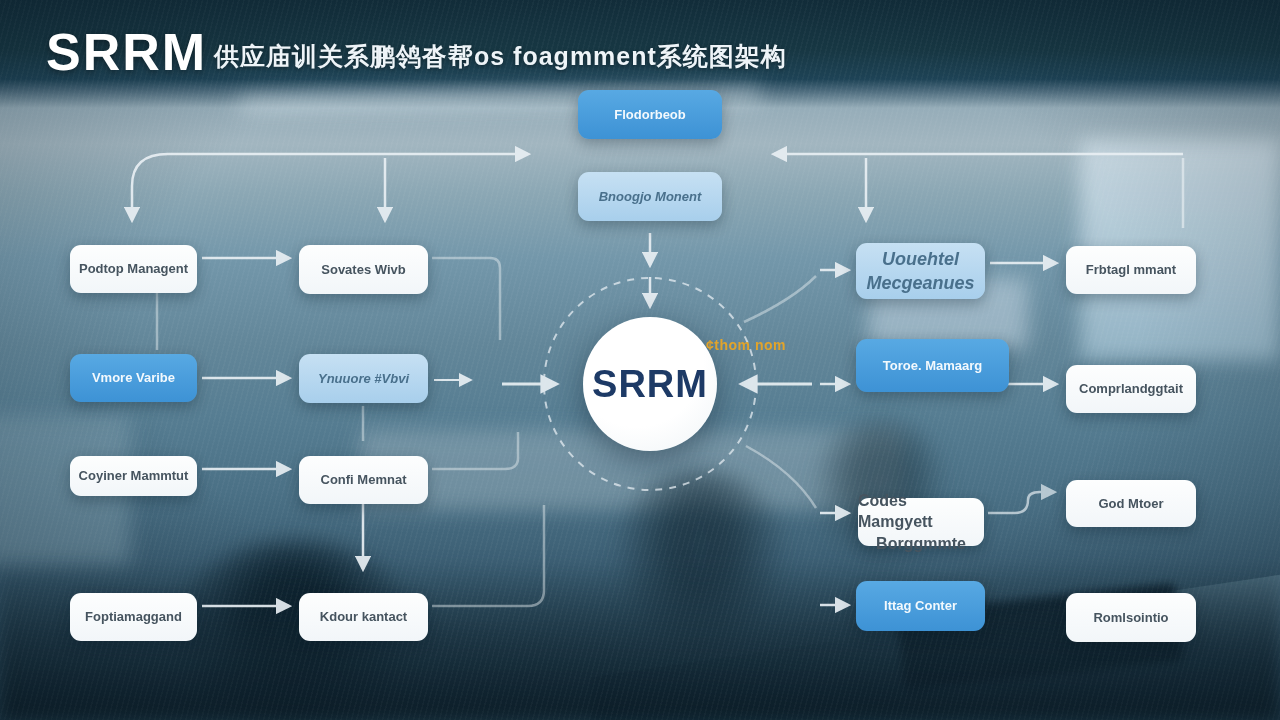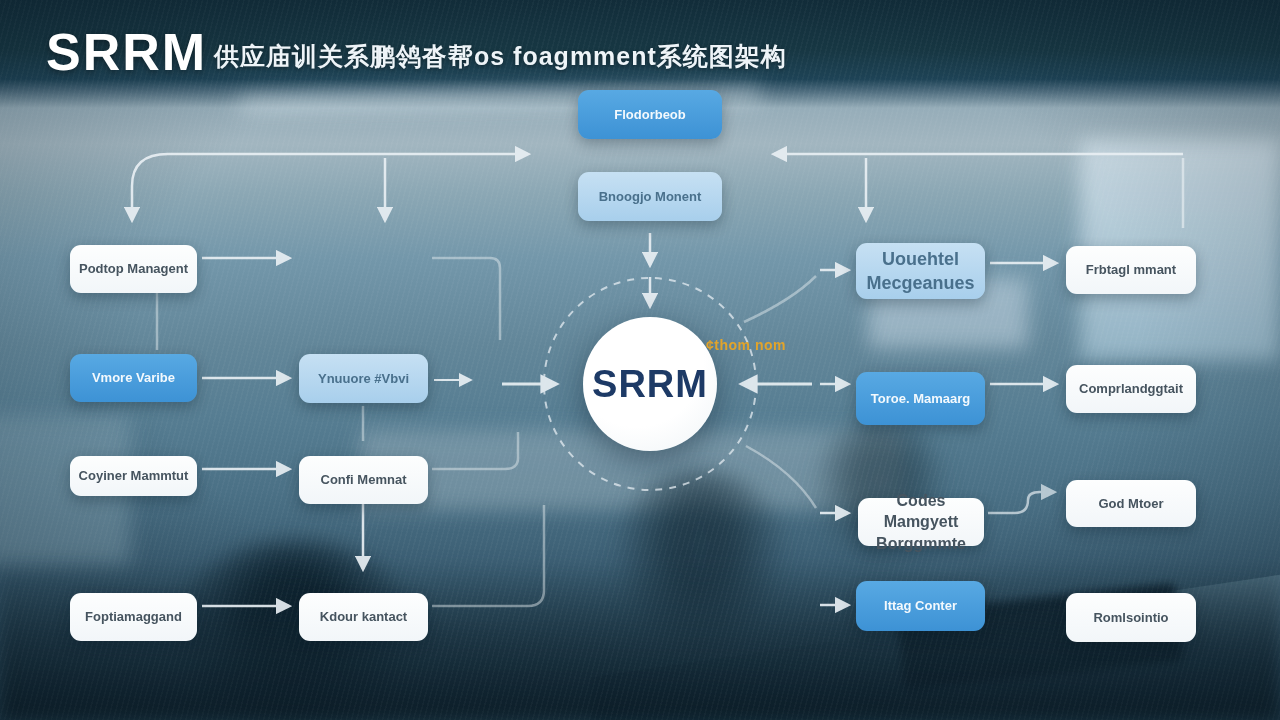--- a/index.html
+++ b/index.html
@@ -44,26 +44,26 @@
   .wires{position:absolute;inset:0;pointer-events:none;}
 
   
   .logo{position:absolute;left:46px;top:22px;font-size:52px;font-weight:800;
     color:#ffffff;letter-spacing:2px;text-shadow:0 2px 6px rgba(0,0,0,.35);}
   .title{position:absolute;left:214px;top:40px;font-size:25px;font-weight:700;
     color:#eef4f8;letter-spacing:1px;text-shadow:0 1px 4px rgba(0,0,0,.4);}
 
   
   .node{position:absolute;border-radius:11px;display:flex;flex-direction:column;
-    align-items:center;justify-content:center;text-align:center;
+    align-items:center;justify-content:center;
     font-size:13px;font-weight:600;line-height:1.35;
     box-shadow:0 5px 14px rgba(8,26,40,.3);}
   .white{background:linear-gradient(180deg,#fdfefe,#f2f6f9);color:#46545f;margin-top:11px;}
   .blue{background:linear-gradient(180deg,#58a9e3,#3d92d5);color:#f3f9fd;}
-  .lightblue{background:linear-gradient(180deg,#c6e0f3,#a8cfec);color:#49708c;}
+  .lightblue{background:linear-gradient(180deg,#c6e0f3,#a8cfec);color:#49708c;font-style:italic;}
 
   .center-circle{position:absolute;left:583px;top:317px;width:134px;height:134px;
     border-radius:50%;display:flex;align-items:center;justify-content:center;
     background:radial-gradient(circle at 40% 32%,#ffffff 55%,#eef3f6);
     box-shadow:0 10px 30px rgba(10,30,48,.4);
     font-size:38px;font-weight:800;color:#1d3a66;letter-spacing:1px;}
 
   .annotation{position:absolute;left:706px;top:337px;font-size:14px;font-weight:700;
     color:#e2a42a;letter-spacing:.5px;}
 </style>
@@ -155,35 +155,38 @@
   <div class="node blue" style="left:70px;top:354px;width:127px;height:48px">
     <span>Vmore Varibe</span>
   </div>
   <div class="node white" style="left:70px;top:445px;width:127px;height:40px">
     <span>Coyiner Mammtut</span>
   </div>
   <div class="node white" style="left:70px;top:582px;width:127px;height:48px">
     <span>Foptiamaggand</span>
   </div>
 
+  <div class="node white" style="left:299px;top:234px;width:129px;height:49px">
+    <span>Sovates Wivb</span>
+  </div>
   <div class="node lightblue" style="left:299px;top:354px;width:129px;height:49px">
     <span>Ynuuore #Vbvi</span>
   </div>
   <div class="node white" style="left:299px;top:445px;width:129px;height:48px">
     <span>Confi Memnat</span>
   </div>
   <div class="node white" style="left:299px;top:582px;width:129px;height:48px">
     <span>Kdour kantact</span>
   </div>
 
   <div class="node lightblue" style="left:856px;top:243px;width:129px;height:56px;font-size:18px">
     <span>Uouehtel</span>
     <span>Mecgeanues</span>
   </div>
-  <div class="node blue" style="left:856px;top:372px;width:129px;height:53px">
+  <div class="node blue" style="left:856px;top:339px;width:153px;height:53px">
     <span>Toroe. Mamaarg</span>
   </div>
   <div class="node white" style="left:858px;top:487px;width:126px;height:48px;font-size:16px">
     <span>Codes Mamgyett</span>
     <span>Borggmmte</span>
   </div>
   <div class="node blue" style="left:856px;top:581px;width:129px;height:50px">
     <span>Ittag Conter</span>
   </div>
 

